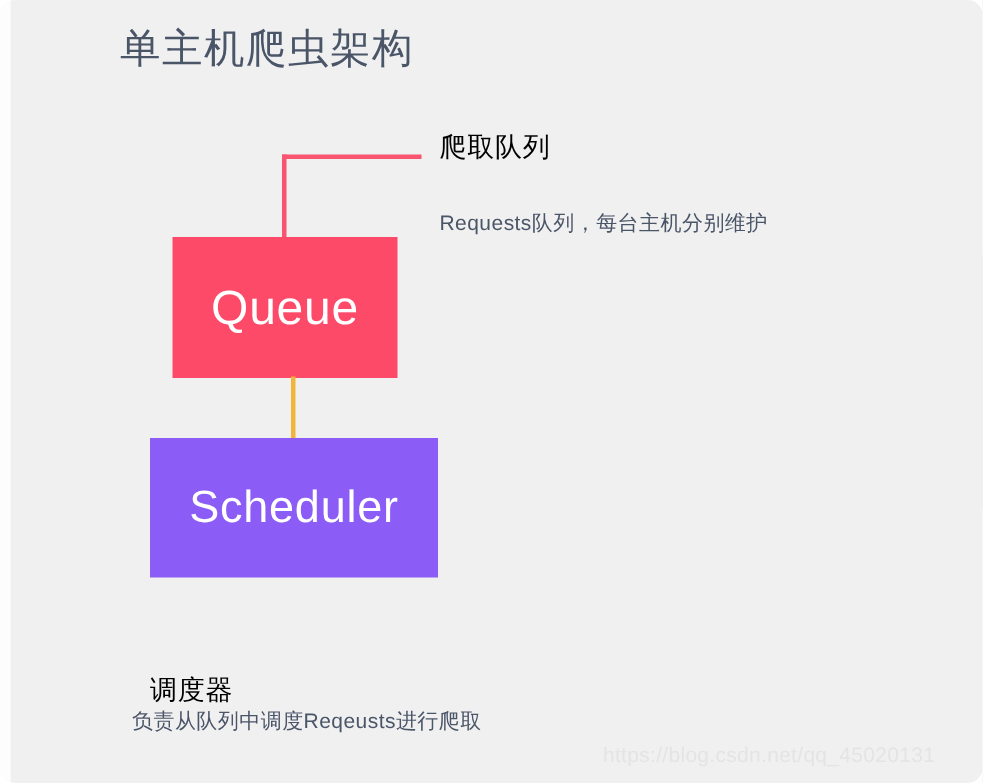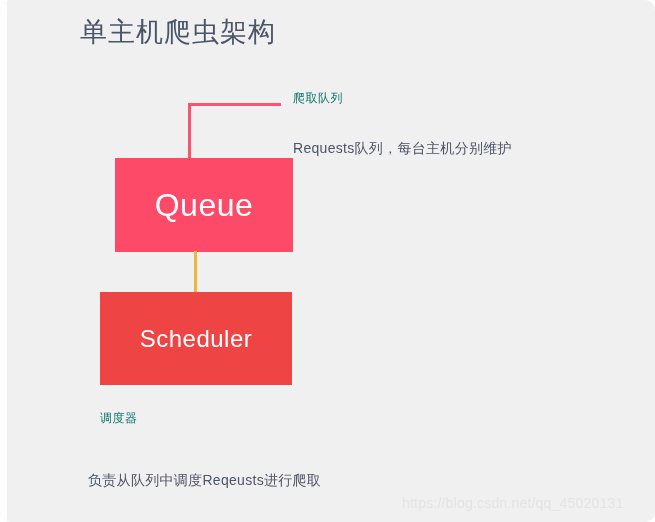--- a/index.html
+++ b/index.html
@@ -48,32 +48,32 @@
     display: flex;
     align-items: center;
     justify-content: center;
     color: #ffffff;
     font-weight: 400;
     letter-spacing: 0.5px;
   }
   #queue-box {
     left: 115px;
     top: 158px;
-    width: 178px;
+    width: 150px;
     height: 94px;
     background: #fc4a68;
     font-size: 32px;
   }
   #scheduler-box {
     left: 100px;
     top: 292px;
     width: 192px;
     height: 93px;
-    background: #ef4444;
-    font-size: 24px;
+    background: #8b5cf6;
+    font-size: 30px;
   }
 
   
   #queue-callout-vert {
     position: absolute;
     left: 188px;
     top: 103px;
     width: 3px;
     height: 57px;
     background: #fa5570;
@@ -91,37 +91,37 @@
     left: 194px;
     top: 251px;
     width: 3px;
     height: 43px;
     background: #f2b53c;
   }
 
   
   .annot-heading {
     position: absolute;
-    color: #0f766e;
-    font-size: 12px;
+    color: #000000;
+    font-size: 18px;
     line-height: 24px;
     letter-spacing: 0.5px;
     white-space: nowrap;
   }
   .annot-body {
     position: absolute;
     color: #4a5568;
     font-size: 14px;
     line-height: 20px;
     letter-spacing: 0.3px;
     white-space: nowrap;
   }
   #queue-annot-heading { left: 293px; top: 86px; }
   #queue-annot-body    { left: 293px; top: 138px; }
-  #scheduler-annot-heading { left: 100px; top: 406px; text-align: center; }
+  #scheduler-annot-heading { left: 100px; top: 448px; text-align: center; }
   #scheduler-annot-body    { left: 88px;  top: 470px; text-align: right; }
 
   #watermark {
     position: absolute;
     left: 402px;
     top: 494px;
     font-size: 14px;
     line-height: 18px;
     color: #e4e4e4;
     white-space: nowrap;

